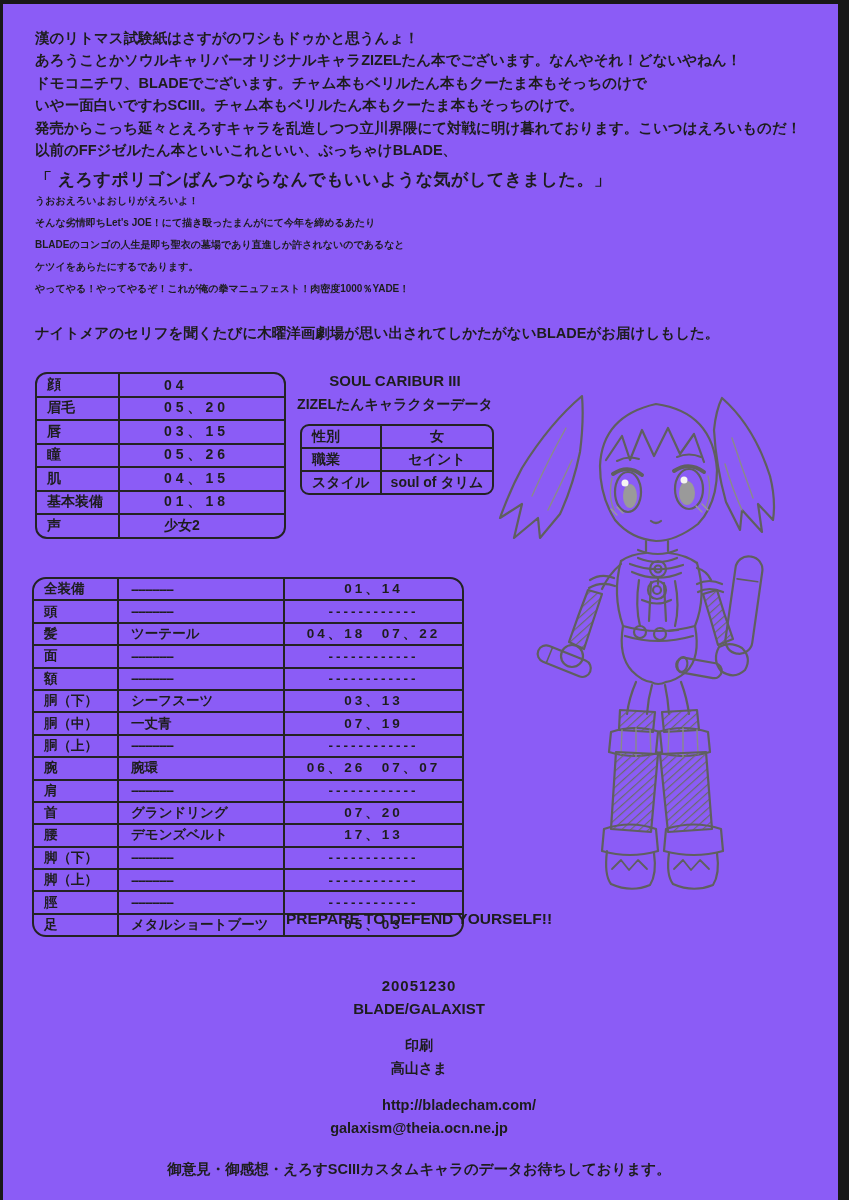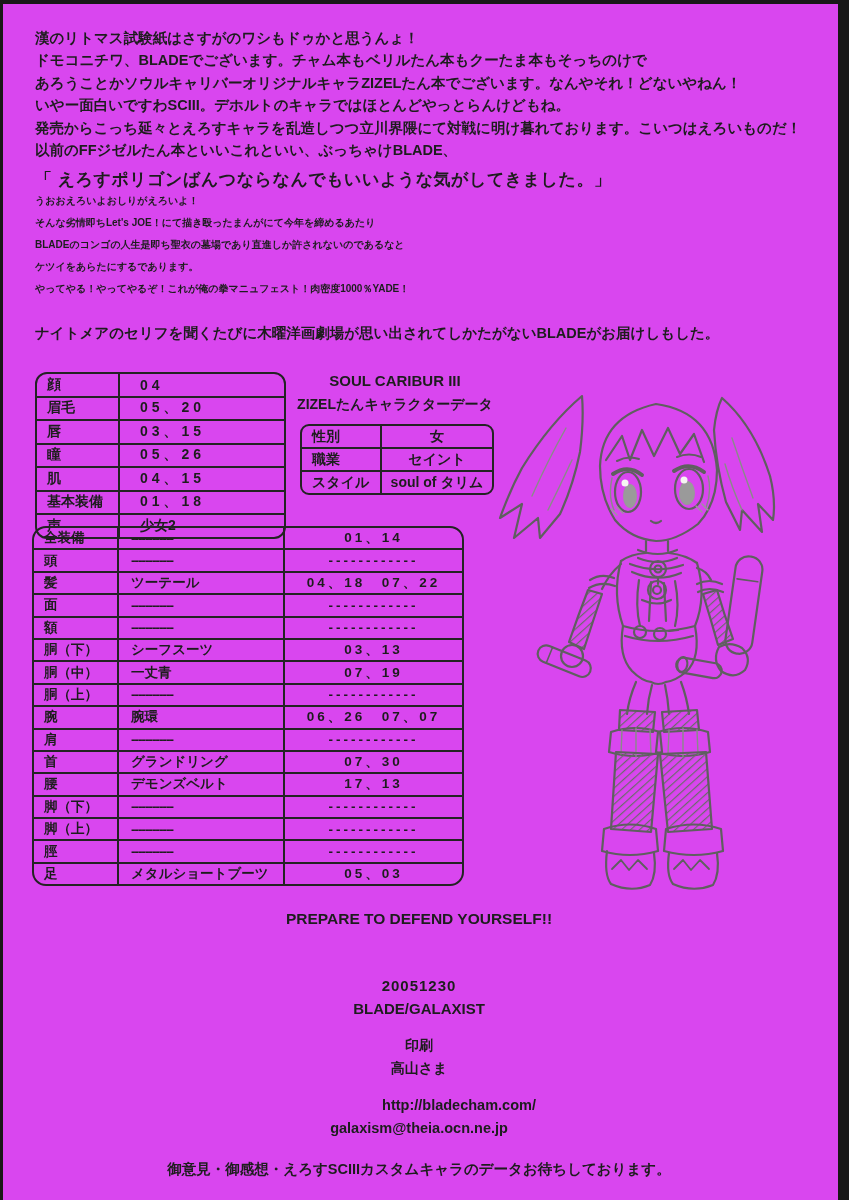--- a/index.html
+++ b/index.html
@@ -2,21 +2,21 @@
 <html><head>
 <meta charset="utf-8">
 <style>
   html,body{margin:0;padding:0;}
   body{
     width:849px;height:1200px;position:relative;overflow:hidden;
     background:#eeeeec;
     font-family:"Liberation Sans","DejaVu Sans",sans-serif;
     color:#1d1d1d;
   }
-  .page{position:absolute;inset:0;background:#d946ef;}
+  .page{position:absolute;inset:0;background:#8b5cf6;}
   .edge{position:absolute;background:#181818;}
   .edge.top{left:0;top:0;width:849px;height:4px;}
   .edge.right{right:0;top:0;width:11px;height:1200px;}
   .edge.left{left:0;top:0;width:3px;height:1200px;}
 
   .txt{position:absolute;font-weight:700;white-space:nowrap;}
   .intro{left:35px;top:27px;font-size:14.5px;line-height:22.4px;}
   .quote{left:35px;top:168px;font-size:17px;letter-spacing:.5px;}
   .body2{left:35px;top:190px;font-size:10px;line-height:21.9px;}
   .closing{left:35px;top:324px;font-size:14.5px;}
@@ -24,29 +24,29 @@
   
   .tbl{position:absolute;border:2px solid #232323;border-radius:12px;background:transparent;overflow:hidden;}
   .trow{display:grid;border-top:2px solid #232323;}
   .trow:first-child{border-top:none;}
   .tcell{display:flex;align-items:center;font-weight:700;font-size:14px;overflow:hidden;}
   .tlabel{padding-left:10px;border-right:2px solid #232323;}
   .num{letter-spacing:4px;}
 
   .face{left:35px;top:372px;width:247px;}
   .face .trow{grid-template-columns:83px 1fr;height:21.5px;}
-  .face .tval{padding-left:20px;}
+  .face .tval{padding-left:20px;margin-left:24px;}
 
   .chara-title{left:295px;top:372px;width:200px;text-align:center;font-size:15px;}
   .chara-sub{left:288px;top:396px;width:214px;text-align:center;font-size:14px;}
   .chara{left:300px;top:424px;width:190px;border-radius:9px;}
   .chara .trow{grid-template-columns:80px 1fr;height:21px;}
   .chara .tval{justify-content:center;}
 
-  .equip{left:32px;top:526px;width:428px;border-radius:14px;}
+  .equip{left:32px;top:577px;width:428px;border-radius:14px;}
   .equip .trow{grid-template-columns:85px 166px 1fr;height:20.4px;}
   .equip .tcell{font-size:13.5px;}
   .equip .tname{padding-left:12px;border-right:2px solid #232323;}
   .equip .tval{justify-content:center;letter-spacing:3px;}
 
   .dash{letter-spacing:-1px;}
 
   
   .foot{position:absolute;left:0;width:838px;text-align:center;font-weight:700;white-space:nowrap;}
   .f1{top:910px;font-size:15.5px;}
@@ -60,23 +60,23 @@
 
   .sketch{position:absolute;left:470px;top:368px;width:378px;height:565px;}
 </style>
 </head>
 <body>
 
 <div class="page">
 
   <div class="txt intro">
     <div>漢のリトマス試験紙はさすがのワシもドゥかと思うんょ！</div>
+    <div>あろうことかソウルキャリバーオリジナルキャラZIZELたん本でございます。なんやそれ！どないやねん！</div>
     <div>ドモコニチワ、BLADEでございます。チャム本もベリルたん本もクーたま本もそっちのけで</div>
-    <div>あろうことかソウルキャリバーオリジナルキャラZIZELたん本でございます。なんやそれ！どないやねん！</div>
-    <div>いやー面白いですわSCIII。デホルトのキャラではほとんどやっとらんけどもね。</div>
+    <div>いやー面白いですわSCIII。チャム本もベリルたん本もクーたま本もそっちのけで。</div>
     <div>発売からこっち延々とえろすキャラを乱造しつつ立川界隈にて対戦に明け暮れております。こいつはえろいものだ！</div>
     <div>以前のFFジゼルたん本といいこれといい、ぶっちゃけBLADE、</div>
   </div>
 
   <div class="txt quote">「 えろすポリゴンばんつならなんでもいいような気がしてきました。」</div>
 
   <div class="txt body2">
     <div>うおおえろいよおしりがえろいよ！</div>
     <div>そんな劣情即ちLet's JOE！にて描き殴ったまんがにて今年を締めるあたり</div>
     <div>BLADEのコンゴの人生是即ち聖衣の墓場であり直進しか許されないのであるなと</div>
@@ -182,21 +182,21 @@
         <div class="tcell tval">06、26　07、07</div>
       </div>
     <div class="trow">
         <div class="tcell tlabel">肩</div>
         <div class="tcell tname dash">------------</div>
         <div class="tcell tval dash">------------</div>
       </div>
     <div class="trow">
         <div class="tcell tlabel">首</div>
         <div class="tcell tname">グランドリング</div>
-        <div class="tcell tval">07、30</div>
+        <div class="tcell tval">07、20</div>
       </div>
     <div class="trow">
         <div class="tcell tlabel">腰</div>
         <div class="tcell tname">デモンズベルト</div>
         <div class="tcell tval">17、13</div>
       </div>
     <div class="trow">
         <div class="tcell tlabel">脚（下）</div>
         <div class="tcell tname dash">------------</div>
         <div class="tcell tval dash">------------</div>

